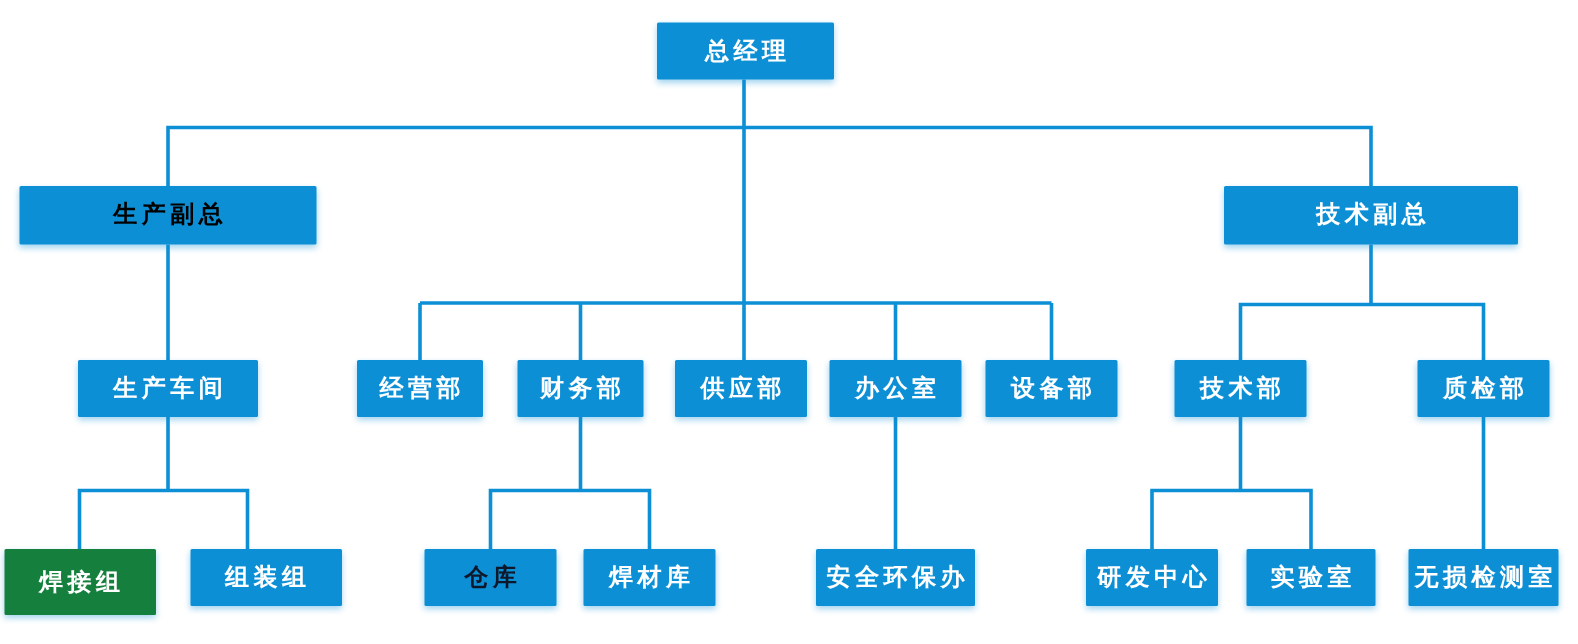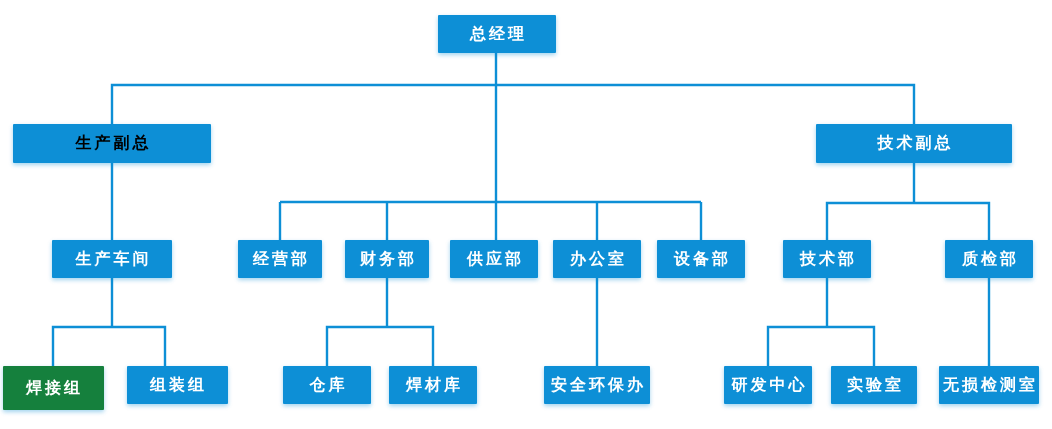--- a/index.html
+++ b/index.html
@@ -71,20 +71,20 @@
       <div class="org-node" style="left: 52px; top: 240px; width: 120px; height: 38px; background: rgb(13, 143, 214); color: rgb(255, 255, 255);">生产车间</div>
       <div class="org-node" style="left: 238px; top: 240px; width: 84px; height: 38px; background: rgb(13, 143, 214); color: rgb(255, 255, 255);">经营部</div>
       <div class="org-node" style="left: 345px; top: 240px; width: 84px; height: 38px; background: rgb(13, 143, 214); color: rgb(255, 255, 255);">财务部</div>
       <div class="org-node" style="left: 450px; top: 240px; width: 88px; height: 38px; background: rgb(13, 143, 214); color: rgb(255, 255, 255);">供应部</div>
       <div class="org-node" style="left: 553px; top: 240px; width: 88px; height: 38px; background: rgb(13, 143, 214); color: rgb(255, 255, 255);">办公室</div>
       <div class="org-node" style="left: 657px; top: 240px; width: 88px; height: 38px; background: rgb(13, 143, 214); color: rgb(255, 255, 255);">设备部</div>
       <div class="org-node" style="left: 783px; top: 240px; width: 88px; height: 38px; background: rgb(13, 143, 214); color: rgb(255, 255, 255);">技术部</div>
       <div class="org-node" style="left: 945px; top: 240px; width: 88px; height: 38px; background: rgb(13, 143, 214); color: rgb(255, 255, 255);">质检部</div>
       <div class="org-node" style="left: 2.5px; top: 366px; width: 101px; height: 44px; background: #15803d; color: rgb(255, 255, 255);">焊接组</div>
       <div class="org-node" style="left: 114.5px; top: 366px; width: 101px; height: 38px; background: rgb(13, 143, 214); color: rgb(255, 255, 255); margin-left: 12px;">组装组</div>
-      <div class="org-node" style="left: 283px; top: 366px; width: 88px; height: 38px; background: rgb(13, 143, 214); color: #ffffff;">仓库</div>
+      <div class="org-node" style="left: 283px; top: 366px; width: 88px; height: 38px; background: rgb(13, 143, 214); color: #0f172a;">仓库</div>
       <div class="org-node" style="left: 389px; top: 366px; width: 88px; height: 38px; background: rgb(13, 143, 214); color: rgb(255, 255, 255);">焊材库</div>
       <div class="org-node" style="left: 544px; top: 366px; width: 106px; height: 38px; background: rgb(13, 143, 214); color: rgb(255, 255, 255);">安全环保办</div>
       <div class="org-node" style="left: 724px; top: 366px; width: 88px; height: 38px; background: rgb(13, 143, 214); color: rgb(255, 255, 255);">研发中心</div>
       <div class="org-node" style="left: 831px; top: 366px; width: 86px; height: 38px; background: rgb(13, 143, 214); color: rgb(255, 255, 255);">实验室</div>
       <div class="org-node" style="left: 939px; top: 366px; width: 100px; height: 38px; background: rgb(13, 143, 214); color: #ffffff;">无损检测室</div>
     </div>
 </div>
 
 </body></html>

